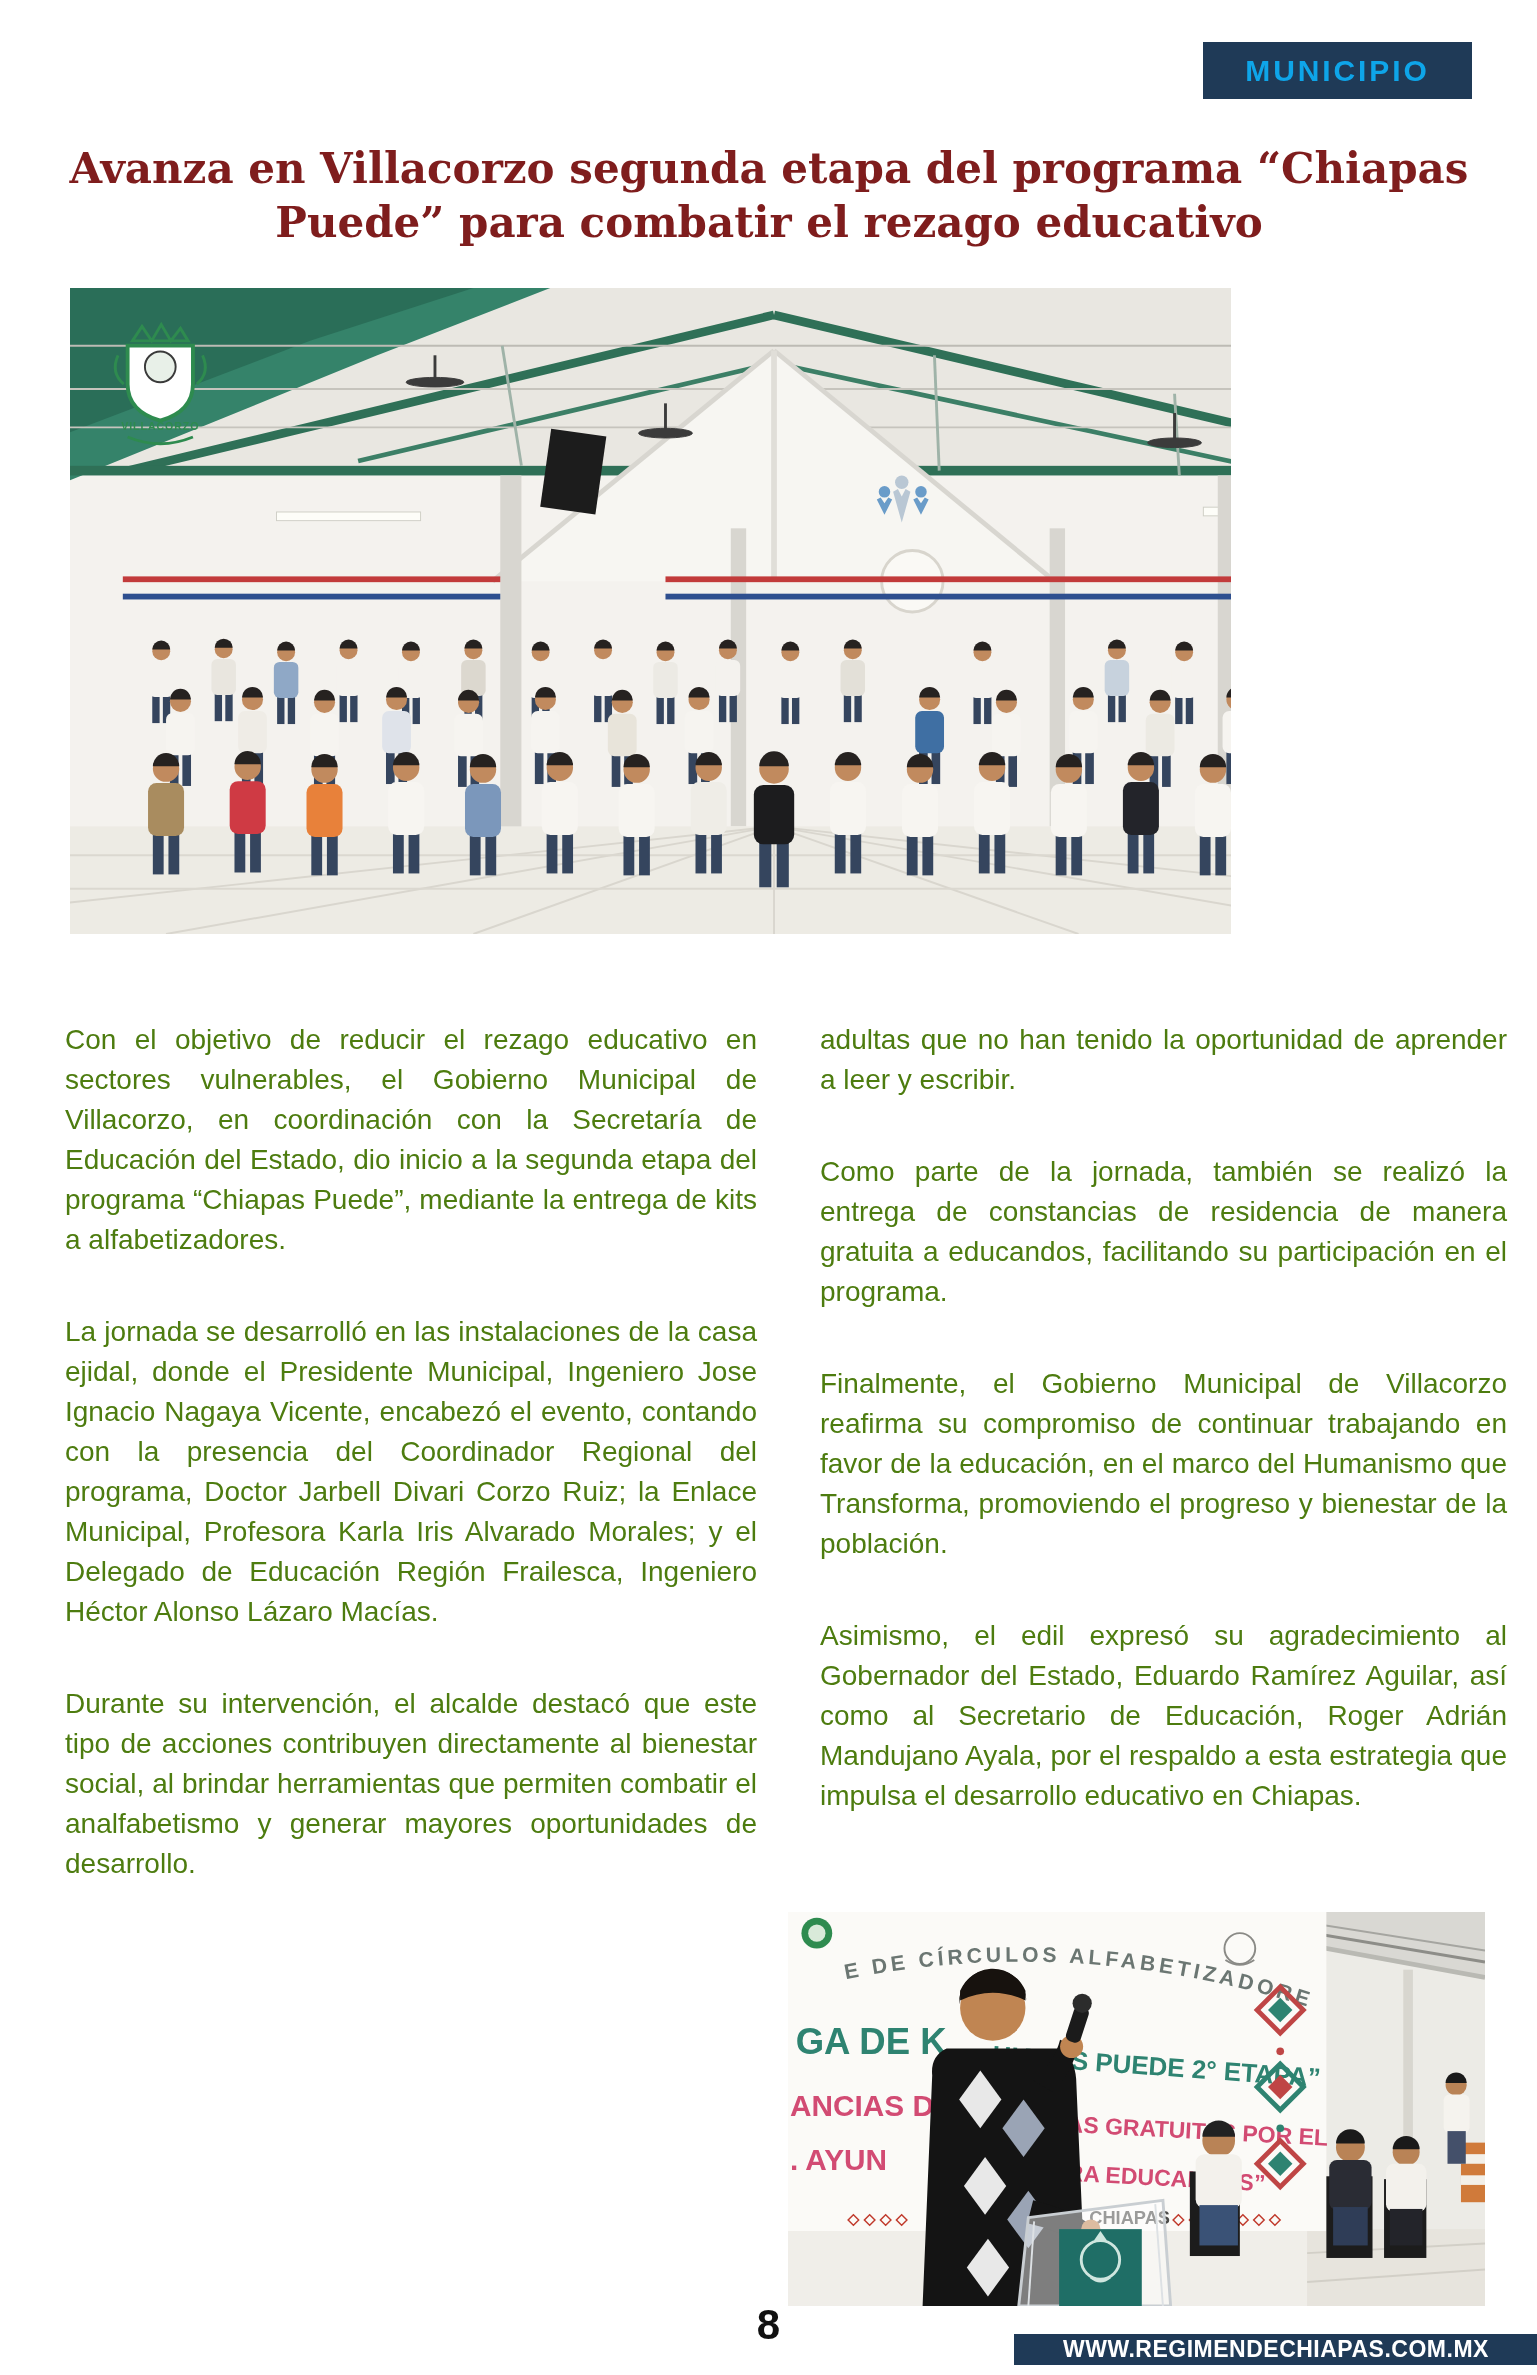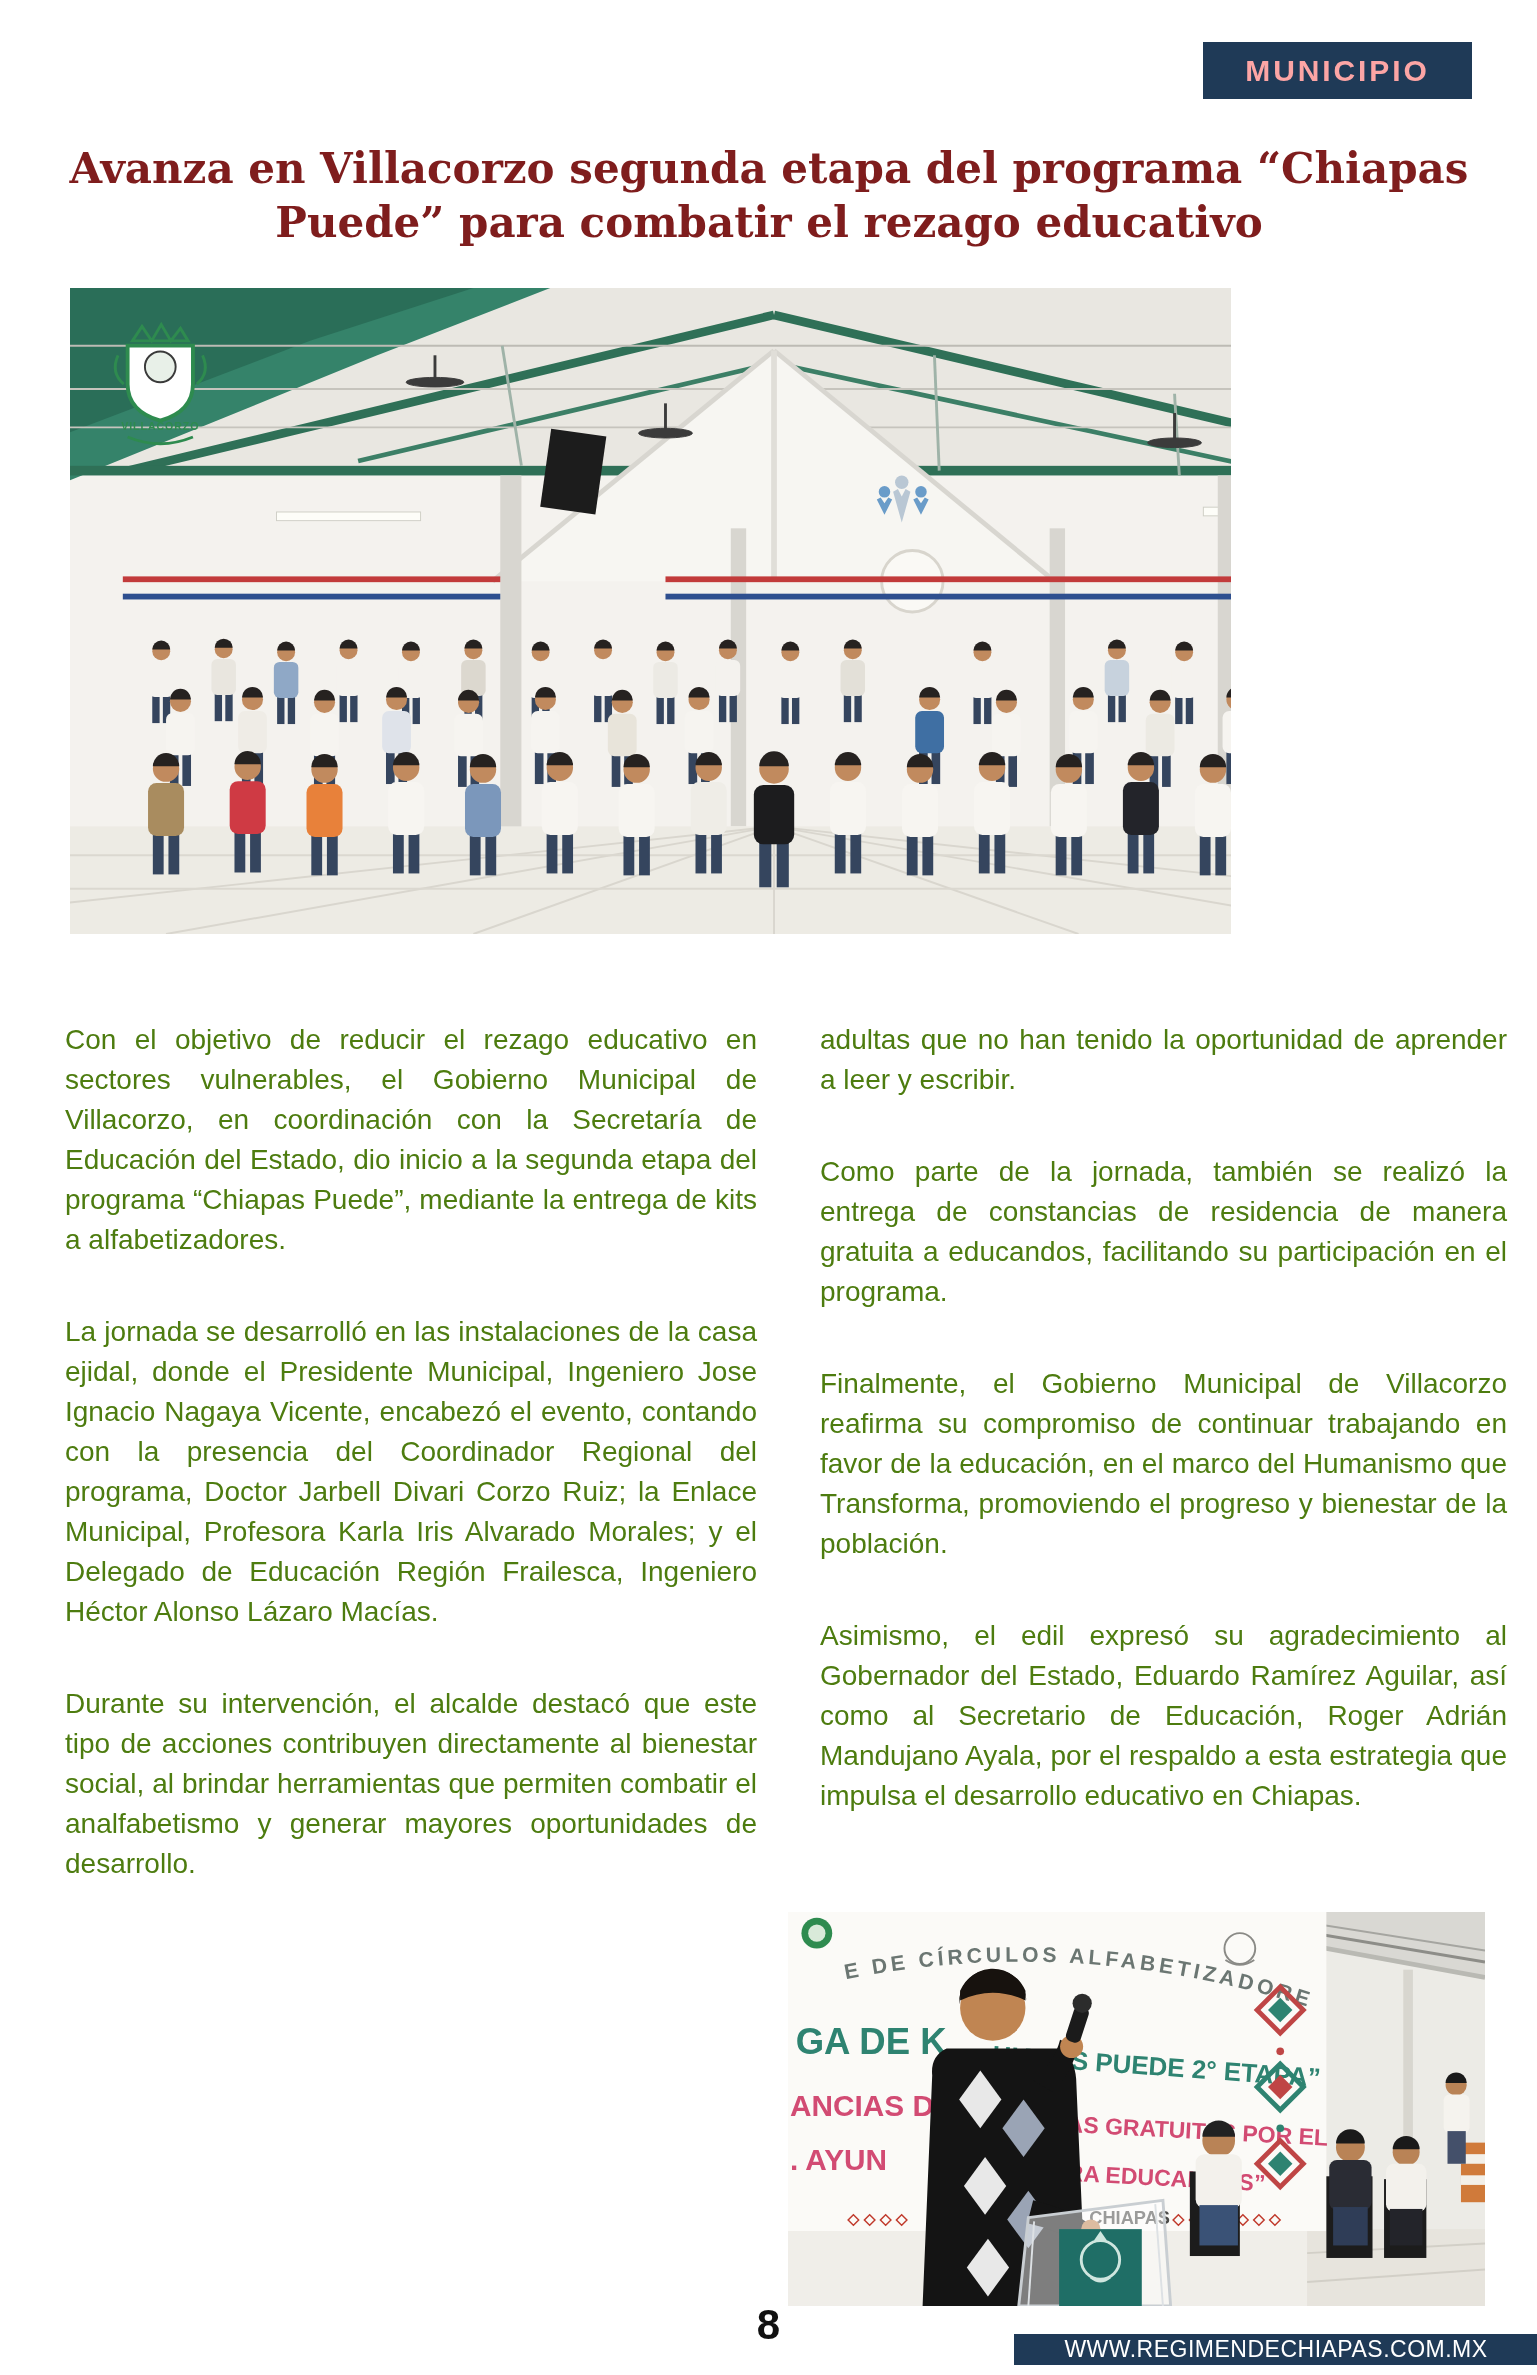--- a/index.html
+++ b/index.html
@@ -1,34 +1,34 @@
 <!DOCTYPE html>
 <html><head>
 <meta charset="utf-8">
 <style>
   html,body{margin:0;padding:0;background:#ffffff;}
   .page{position:relative;width:1537px;height:2376px;background:#ffffff;overflow:hidden;
         font-family:"Liberation Sans",sans-serif;}
   .section-badge{position:absolute;left:1203px;top:42px;width:269px;height:57px;
-        background:#1f3a57;color:#fca5a5;display:flex;align-items:center;justify-content:center;
+        background:#1f3a57;color:#0ea5e9;display:flex;align-items:center;justify-content:center;
         font-weight:bold;font-size:30px;letter-spacing:2.9px;font-family:"Liberation Sans",sans-serif;}
   .headline{position:absolute;left:58px;top:142px;width:1422px;text-align:center;
         color:#7f1d1d;font-family:"DejaVu Serif","Liberation Serif",serif;font-weight:bold;
         font-size:42px;line-height:54px;}
   .photo-main{position:absolute;left:70px;top:288px;width:1161px;height:646px;overflow:hidden;}
   .photo-secondary{position:absolute;left:788px;top:1912px;width:697px;height:394px;overflow:hidden;}
   .col{position:absolute;top:1020px;color:#4d7c0f;font-size:28px;line-height:40px;
         text-align:justify;font-family:"Liberation Sans",sans-serif;}
   .col p{margin:0 0 52px 0;}
   .col-1{left:65px;width:692px;}
   .col-2{left:820px;width:687px;}
   .page-number{position:absolute;left:0;top:2301px;width:1537px;text-align:center;
         font-size:42px;font-weight:bold;color:#111;font-family:"Liberation Sans",sans-serif;}
   .footer-bar{position:absolute;left:1014px;top:2334px;width:524px;height:31px;background:#1f3a57;
-        display:flex;align-items:center;justify-content:center;color:#ffffff;font-weight:normal;
+        display:flex;align-items:center;justify-content:center;color:#ffffff;font-weight:bold;
         font-size:23px;letter-spacing:0.5px;font-family:"Liberation Sans",sans-serif;}
   svg{display:block;}
   .svg-teal{fill:#2e8371;font-weight:bold;font-family:"Liberation Sans",sans-serif;}
   .svg-pink{fill:#d24b73;font-weight:bold;font-family:"Liberation Sans",sans-serif;}
   .svg-gray{fill:#6b7672;font-weight:bold;font-family:"Liberation Sans",sans-serif;}
   .svg-dark{fill:#4a4a48;font-weight:bold;font-family:"Liberation Sans",sans-serif;}
   .svg-red{fill:#c0392b;font-weight:bold;font-family:"Liberation Sans",sans-serif;}
   .crest-text{fill:#2e8b4f;font-weight:bold;font-size:11px;letter-spacing:1px;
         font-family:"Liberation Sans",sans-serif;}
 </style>

